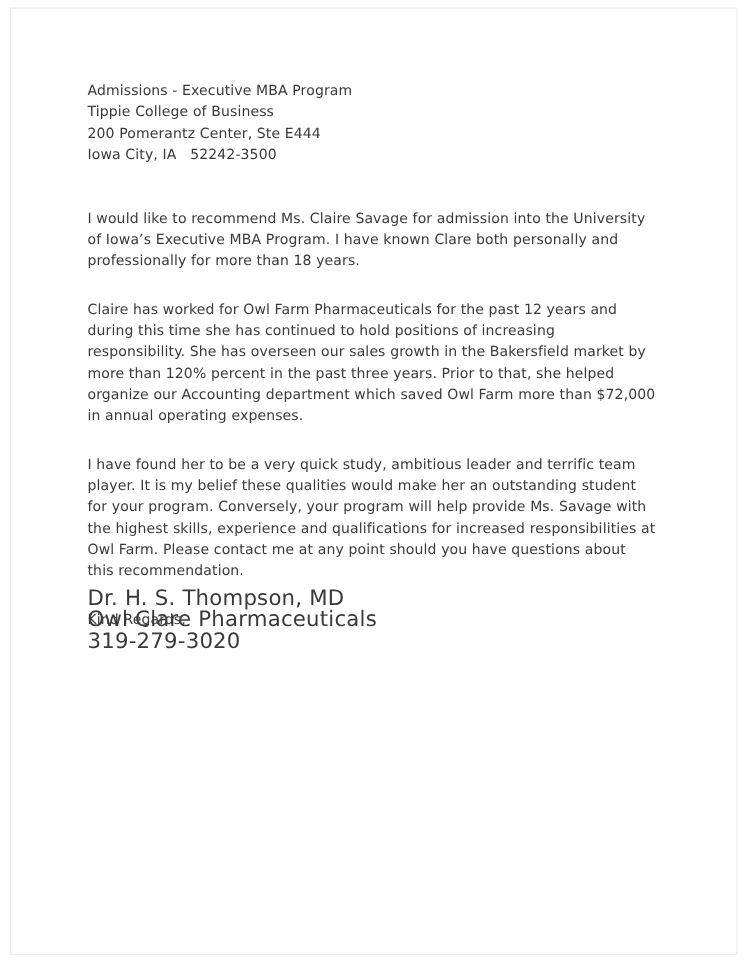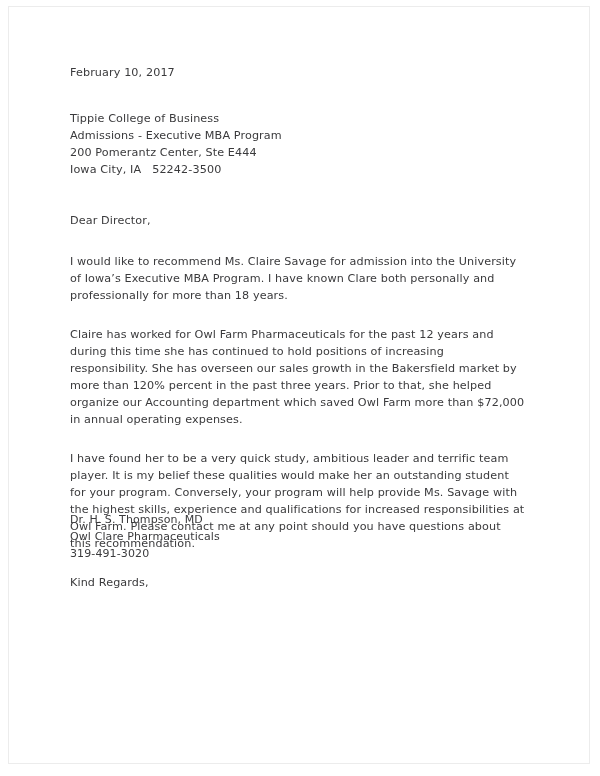--- a/index.html
+++ b/index.html
@@ -57,58 +57,56 @@
     text-align: left;
   }
 
   .closing-block {
     margin-bottom: 12px;
   }
 
   .signature-block {
     position: absolute;
     left: 61px;
-    top: 504px;
+    top: 464px;
     width: 455px;
     color: #3a3a3c;
-    font-size: 11px;
+    font-size: 17px;
     line-height: 17px;
     letter-spacing: 0.01em;
   }
 
   .line {
     display: block;
     white-space: pre;
   }
 </style>
 </head>
 <body>
 
 <div class="page">
 
   <div class="letter">
 
-    <div class="block date-block">February 10, 2017</div>
 
     <div class="block address-block">
+      <span class="line">Admissions - Executive MBA Program</span>
       <span class="line">Tippie College of Business</span>
-      <span class="line">Admissions - Executive MBA Program</span>
       <span class="line">200 Pomerantz Center, Ste E444</span>
       <span class="line">Iowa City, IA   52242-3500</span>
     </div>
 
-    <div class="block salutation-block">Dear Director,</div>
 
     <p class="para">I would like to recommend Ms. Claire Savage for admission into the University of Iowa’s Executive MBA Program.  I have known Clare both personally and professionally for more than 18 years.</p>
     <p class="para">Claire has worked for Owl Farm Pharmaceuticals for the past 12 years and during this time she has continued to hold positions of increasing responsibility. She has overseen our sales growth in the Bakersfield market by more than 120% percent in the past three years.  Prior to that, she helped organize our Accounting department which saved Owl Farm more than $72,000 in annual operating expenses.</p>
     <p class="para">I have found her to be a very quick study, ambitious leader and terrific team player.  It is my belief these qualities would make her an outstanding student for your program.  Conversely, your program will help provide Ms. Savage with the highest skills, experience and qualifications for increased responsibilities at Owl Farm. Please contact me at any point should you have questions about this recommendation.</p>
 
     <div class="block closing-block">Kind Regards,</div>
 
   </div>
 
   <div class="signature-block">
     <span class="line">Dr. H. S. Thompson, MD</span>
     <span class="line">Owl Clare Pharmaceuticals</span>
-    <span class="line">319-491-3020</span>
+    <span class="line">319-279-3020</span>
   </div>
 
 </div>
 
 </body></html>

